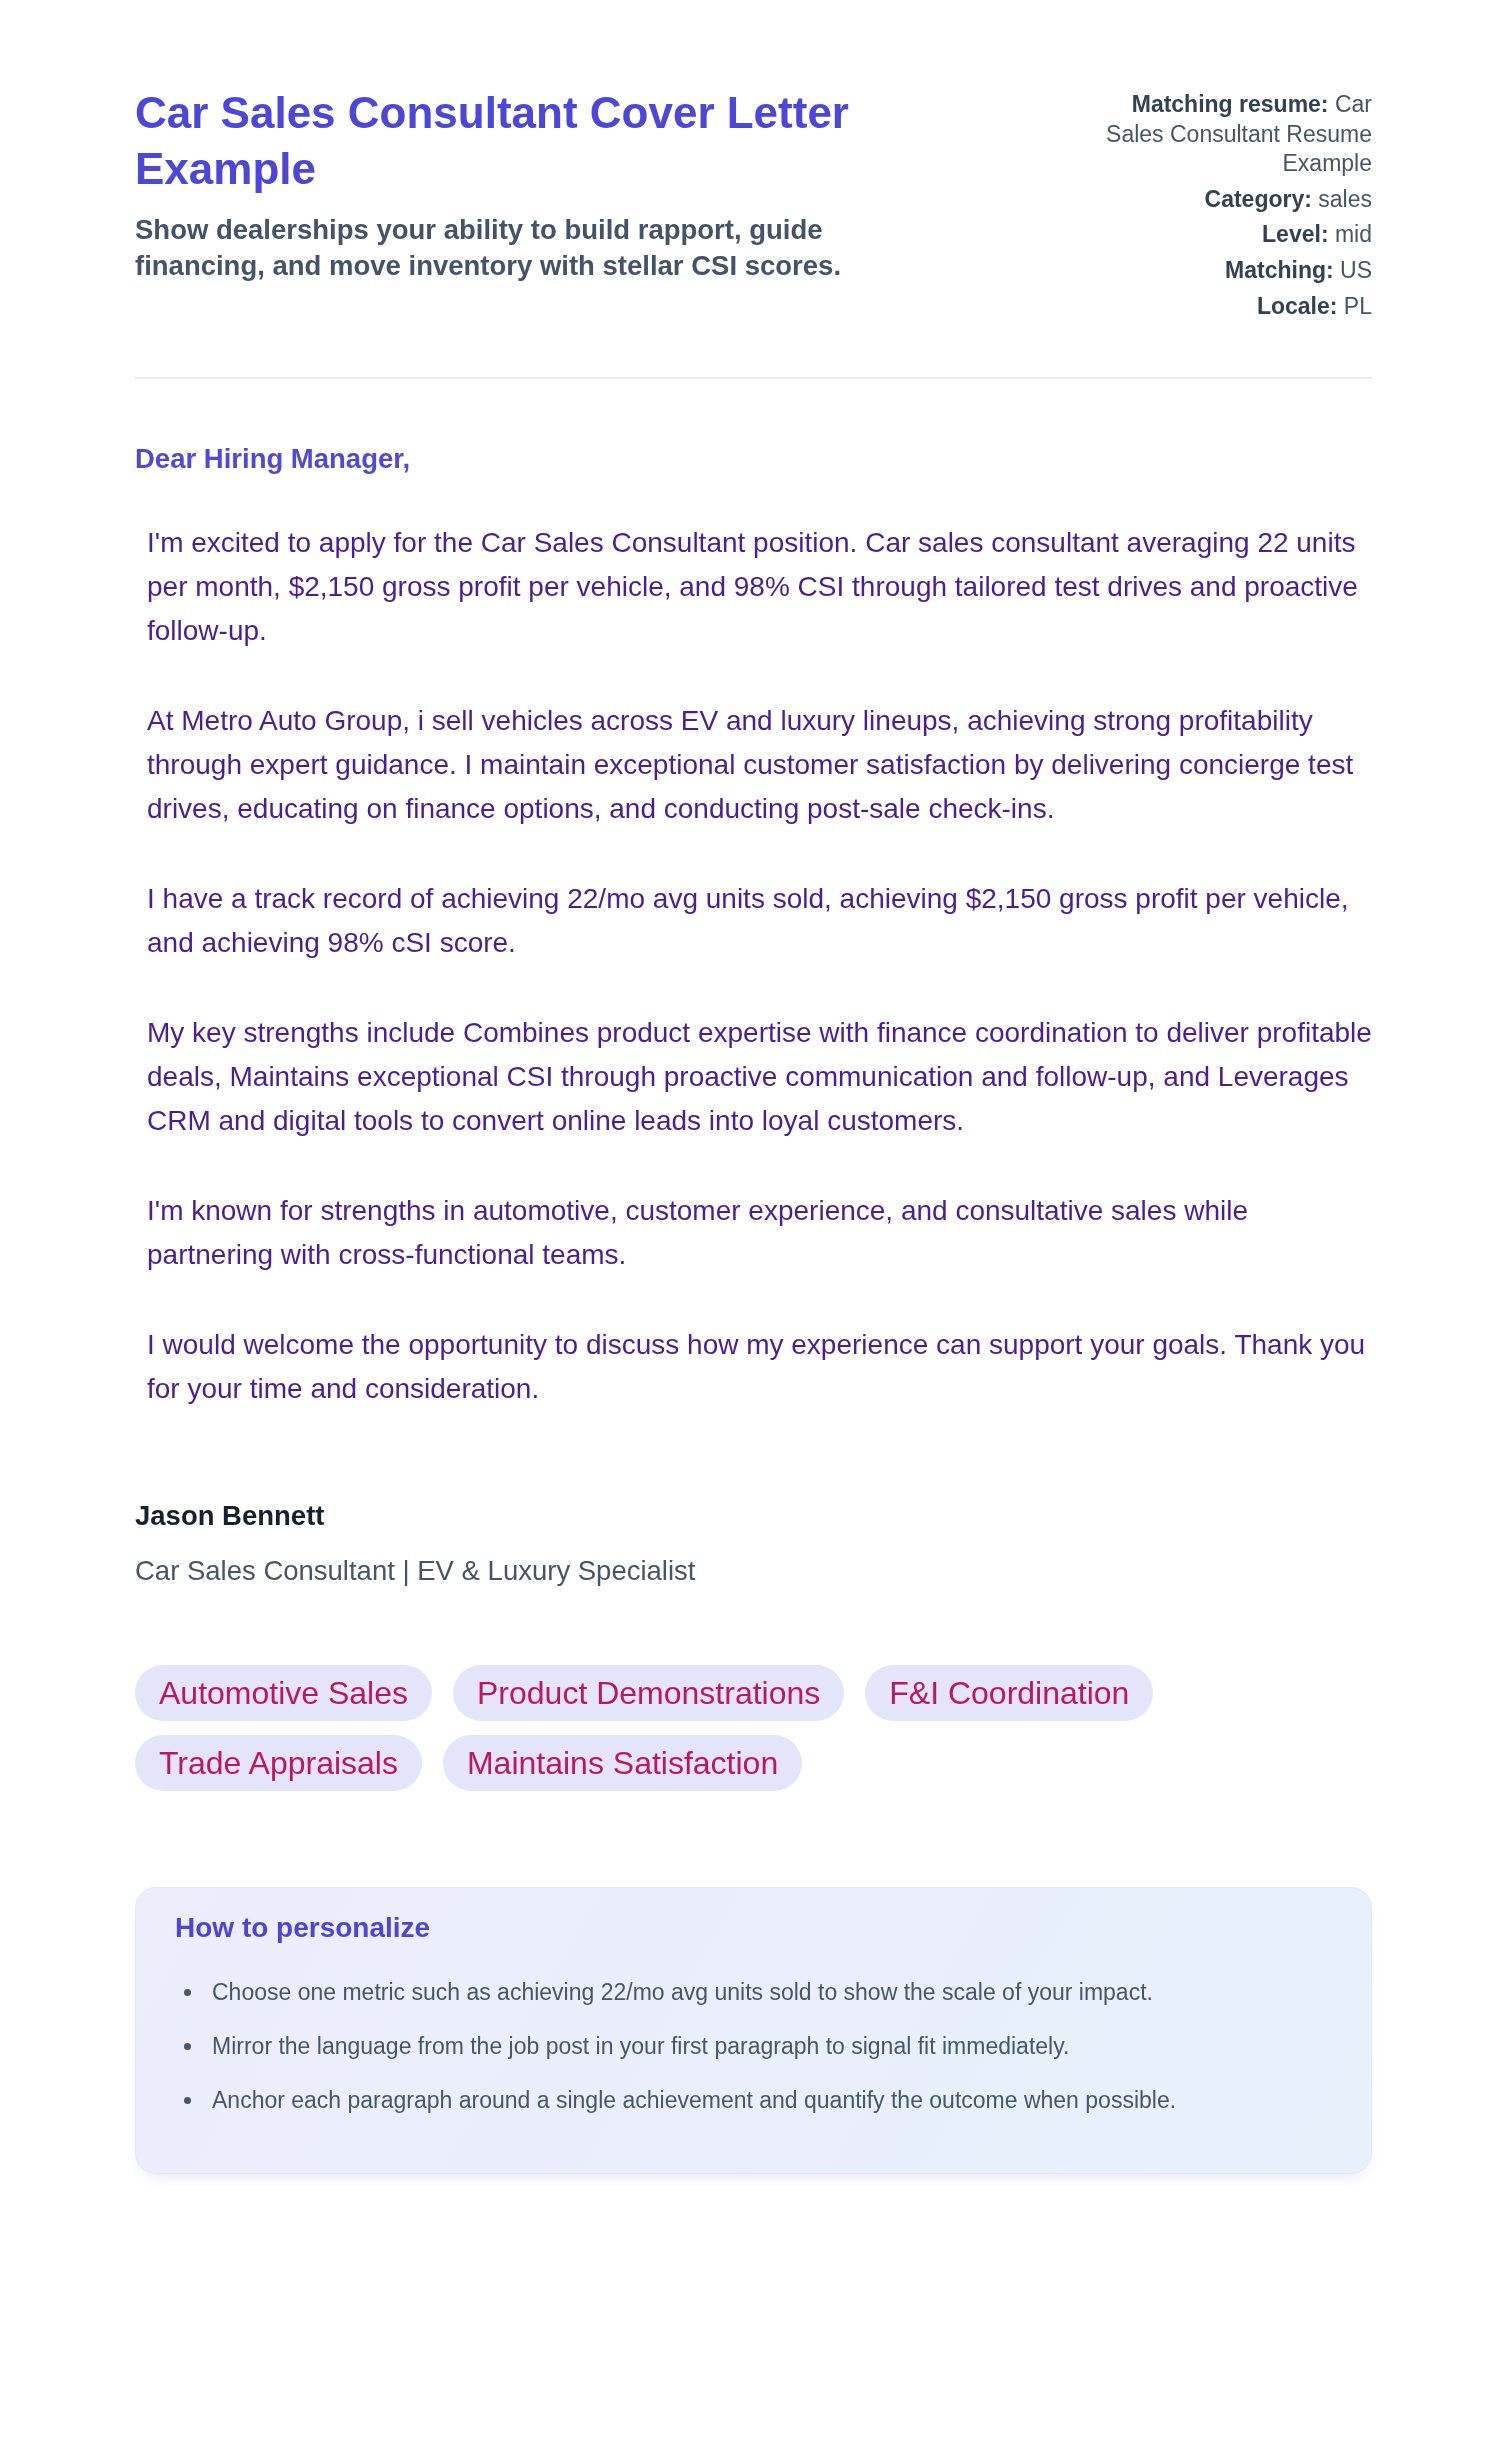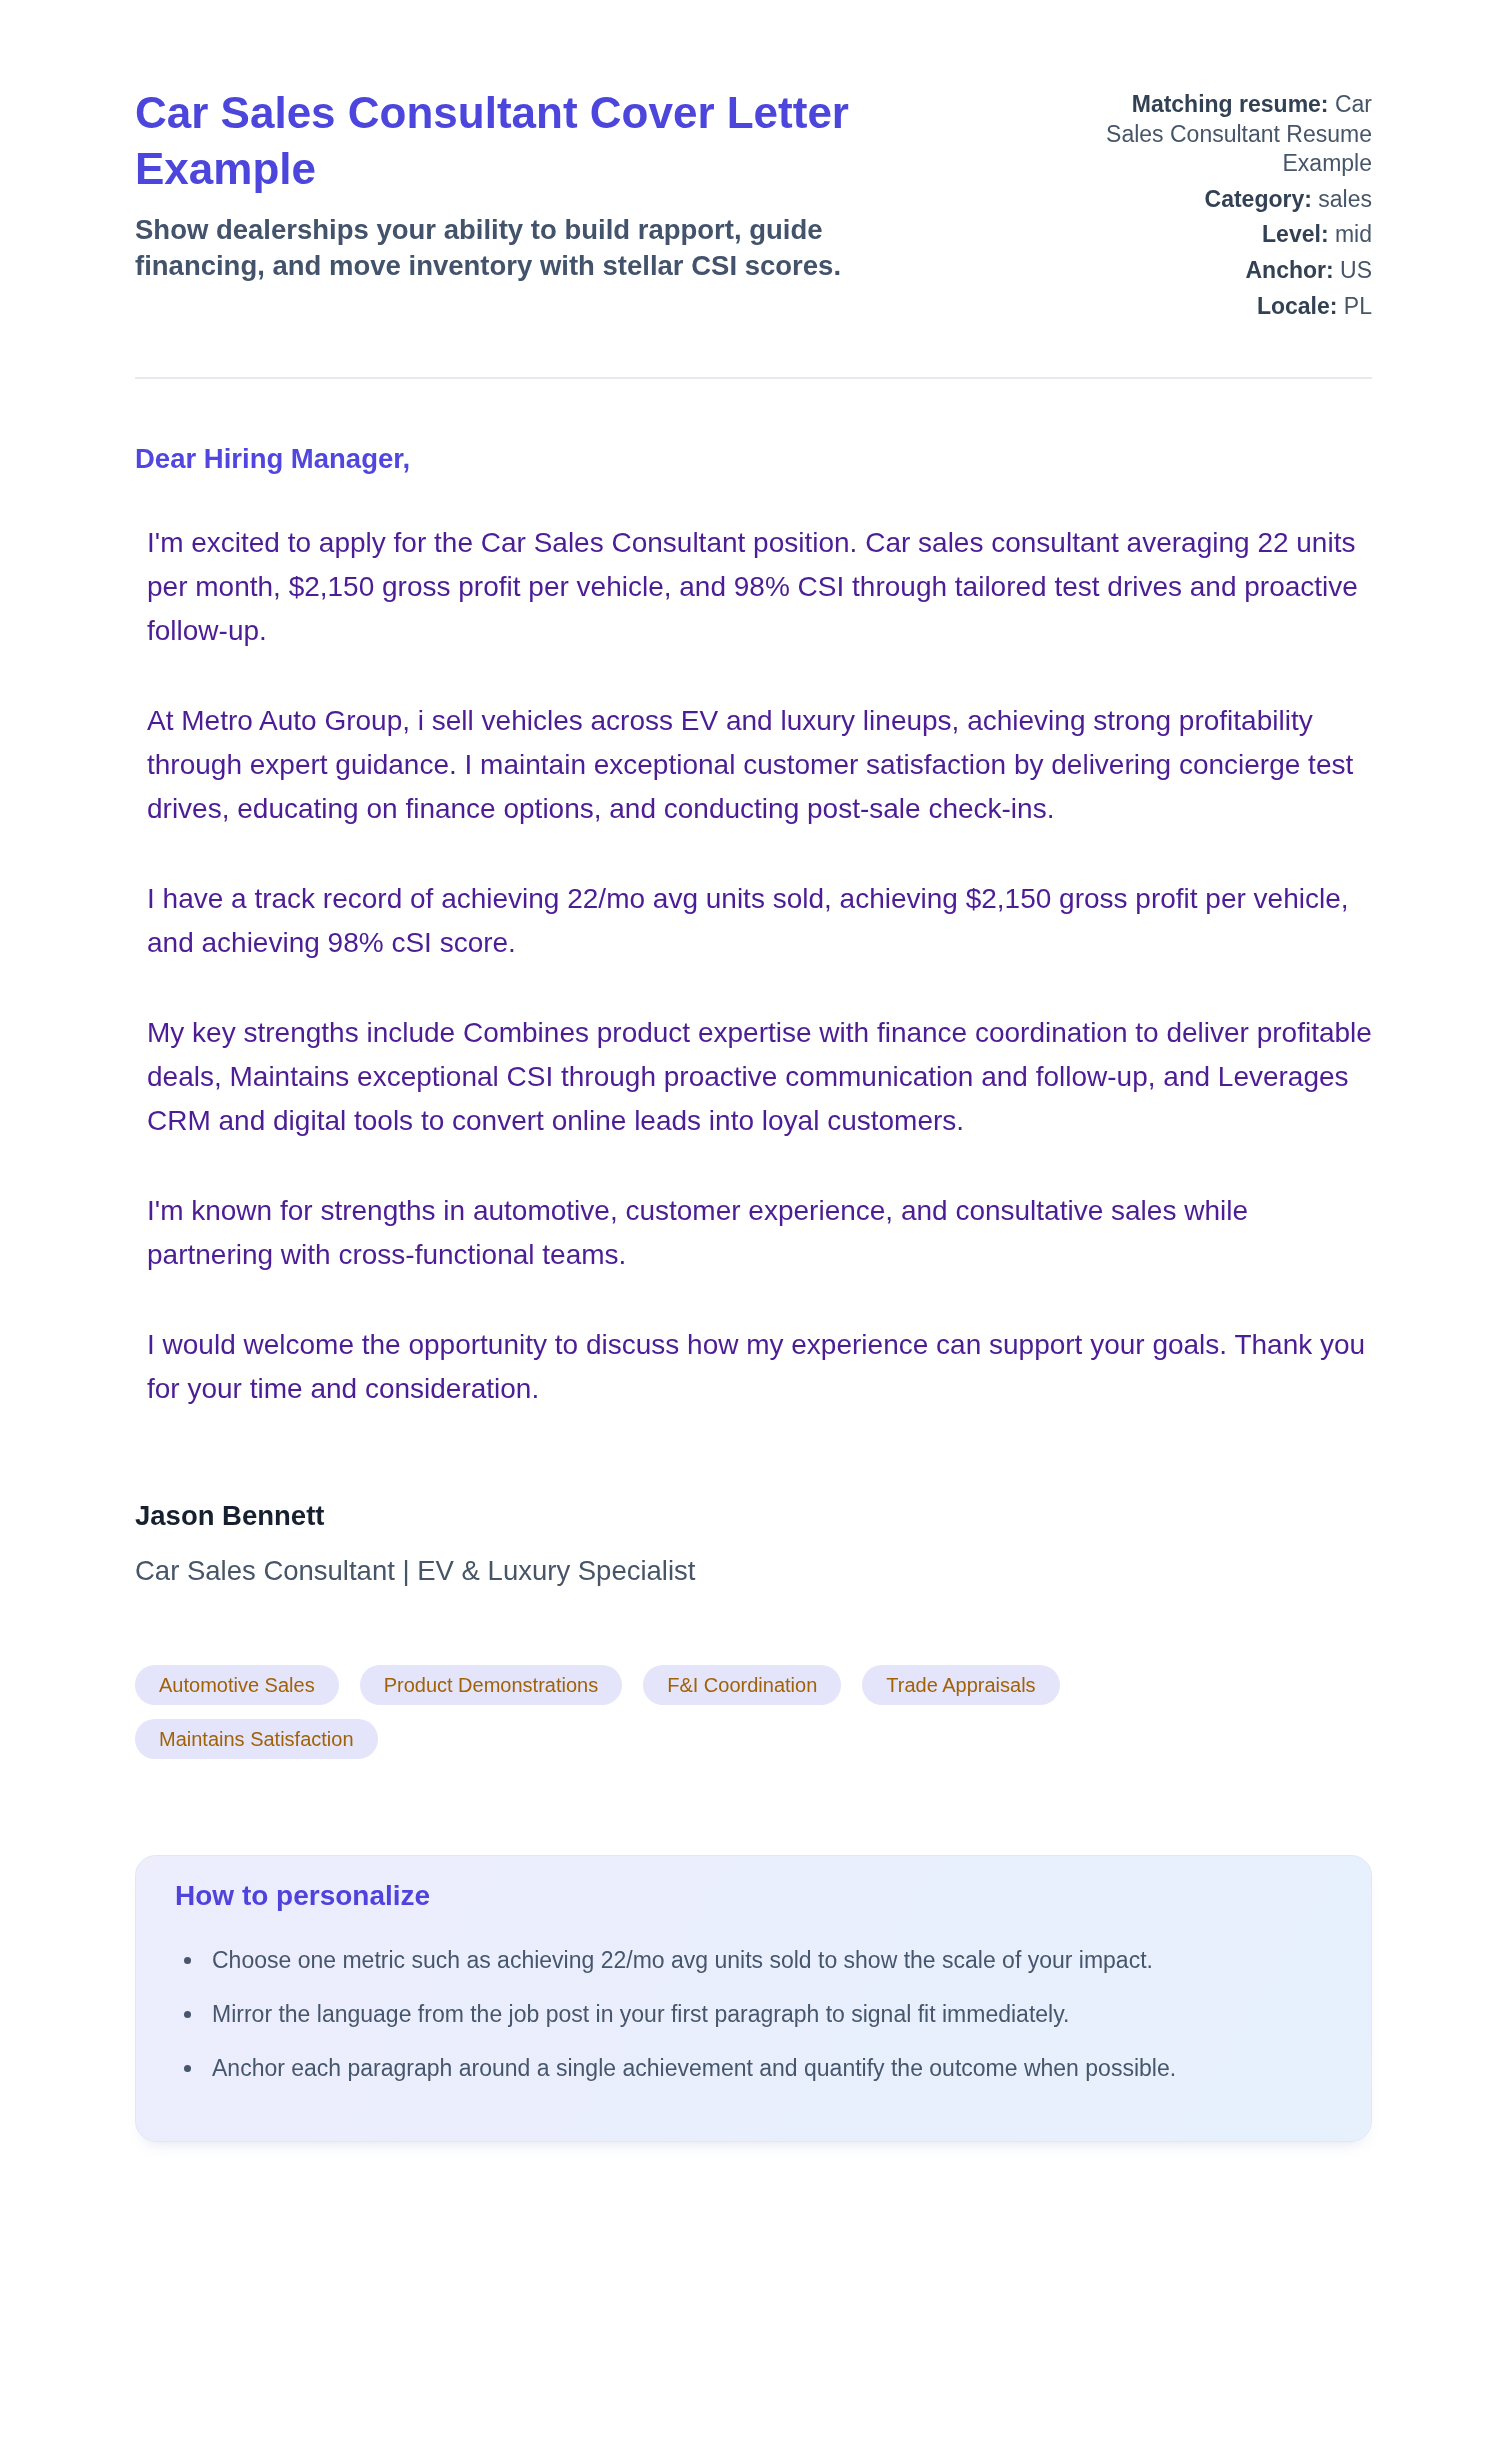--- a/index.html
+++ b/index.html
@@ -92,24 +92,24 @@
   .chips {
     margin-top: 78px;
     display: flex;
     flex-wrap: wrap;
     gap: 14px 21px;
     max-width: 1028px;
   }
   .chip {
     display: inline-block;
     background: #e4e4fa;
-    color: #a16207;
-    font-size: 20px;
+    color: #be185d;
+    font-size: 32px;
     line-height: 24px;
-    padding: 8px 24px;
+    padding: 16px 24px;
     border-radius: 885px;
     white-space: nowrap;
   }
 
   
   .tips-card {
     margin-top: 96px;
     background: linear-gradient(120deg, #ededfc 0%, #e9effc 55%, #e6f1fc 100%);
     border: 0.9px solid #e3e6f6;
     border-radius: 21px;
@@ -144,21 +144,21 @@
 
   <header class="header">
     <div class="header-left">
       <h1 class="title">Car Sales Consultant Cover Letter Example</h1>
       <p class="subtitle">Show dealerships your ability to build rapport, guide financing, and move inventory with stellar CSI scores.</p>
     </div>
     <aside class="meta">
       <div class="meta-row"><strong>Matching resume:</strong> <span>Car Sales Consultant Resume Example</span></div>
       <div class="meta-row"><strong>Category:</strong> <span>sales</span></div>
       <div class="meta-row"><strong>Level:</strong> <span>mid</span></div>
-      <div class="meta-row"><strong>Anchor:</strong> <span>US</span></div>
+      <div class="meta-row"><strong>Matching:</strong> <span>US</span></div>
       <div class="meta-row"><strong>Locale:</strong> <span>PL</span></div>
     </aside>
   </header>
 
   <hr class="divider">
 
   <main>
     <p class="greeting">Dear Hiring Manager,</p>
 
     <p class="para">I'm excited to apply for the Car Sales Consultant position. Car sales consultant averaging 22 units per month, $2,150 gross profit per vehicle, and 98% CSI through tailored test drives and proactive follow-up.</p>

